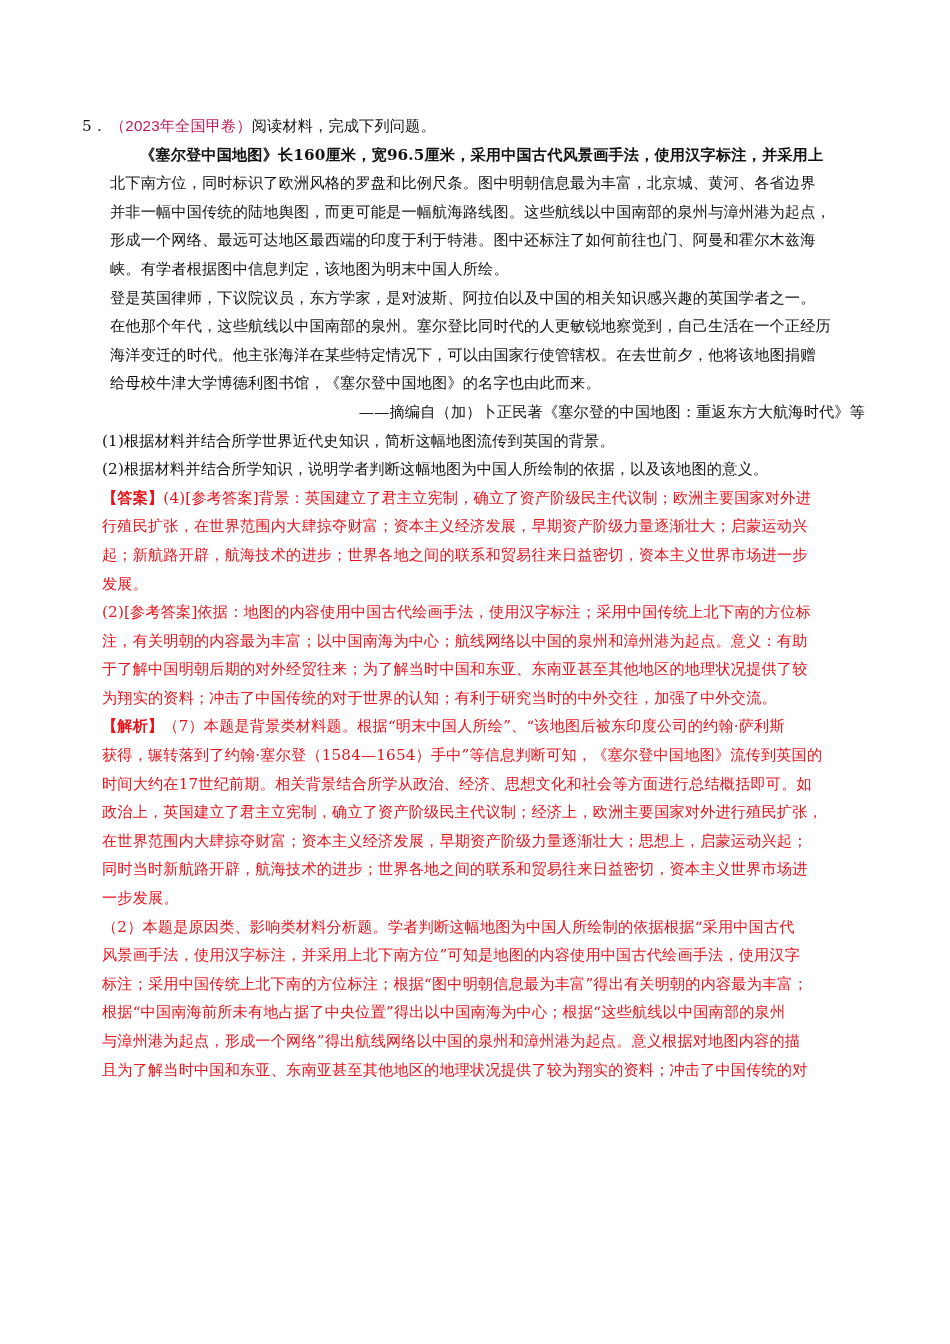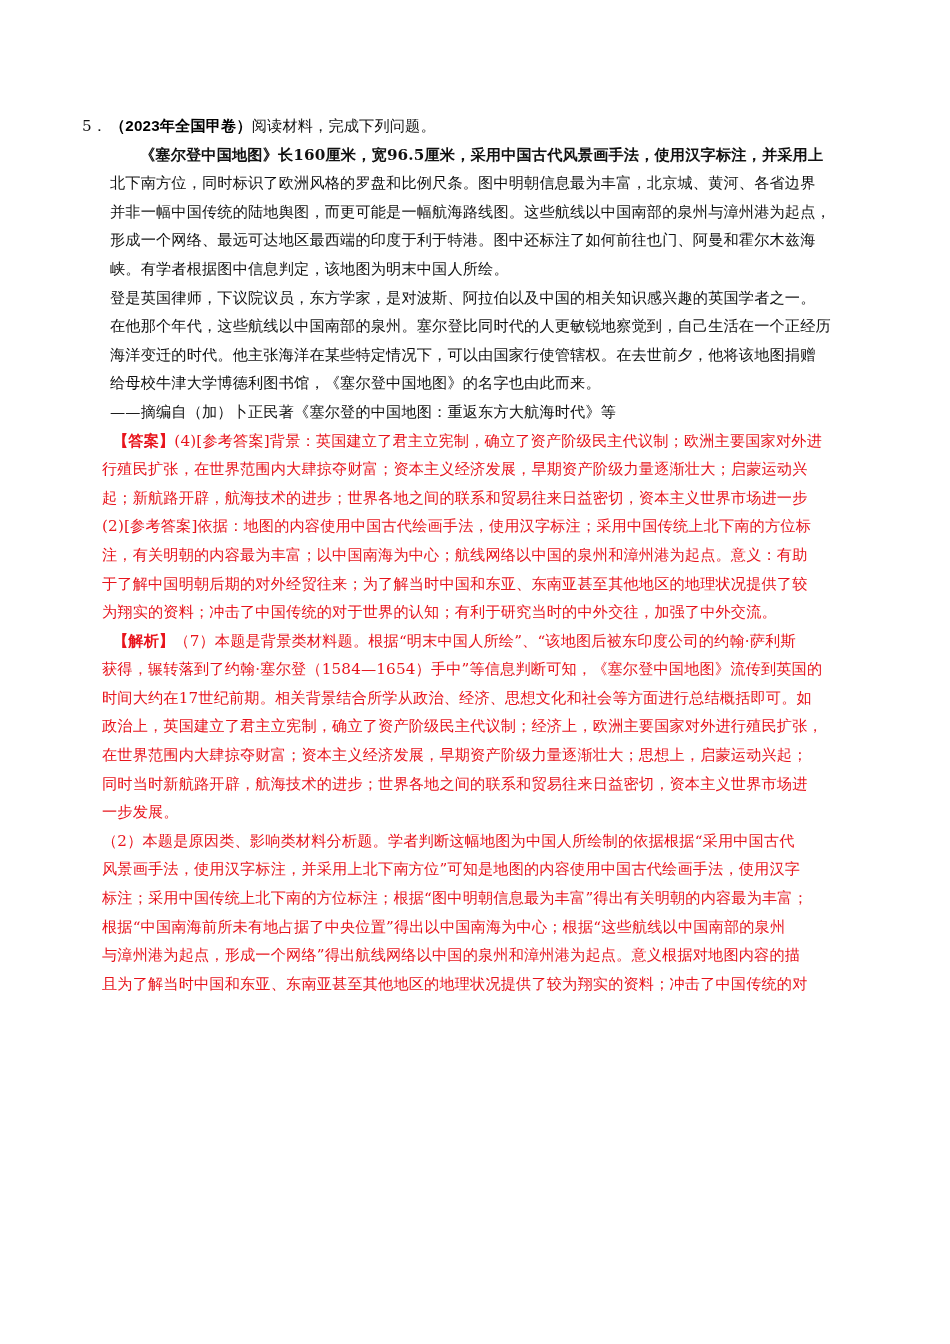--- a/index.html
+++ b/index.html
@@ -3,24 +3,24 @@
 <meta charset="utf-8">
 <style>
   html, body { margin: 0; padding: 0; background: #ffffff; }
   body { width: 950px; height: 1344px; position: relative; overflow: hidden;
          font-family: "DejaVu Serif", "Liberation Serif", serif; }
   .page { position: absolute; left: 110px; top: 112px; width: 755px; }
   .line { position: relative; height: 28.6px; line-height: 28.6px; font-size: 15.2px;
           white-space: nowrap; overflow: visible; letter-spacing: 0.15px; }
   .mat { color: #111111; }
   .red { color: #e8141c; }
-  .blue { color: #000000; font-weight: bold; font-family: "Liberation Sans", "DejaVu Sans", sans-serif; }
-  .bold-red { color: #e8141c; font-weight: bold; margin-left: 11px; }
+  .blue { color: #be185d; font-weight: normal; font-family: "Liberation Sans", "DejaVu Sans", sans-serif; }
+  .bold-red { color: #e8141c; font-weight: bold; }
   .indent { padding-left: 30px; font-weight: bold; }
-  .right { }
+  .right { text-align: right; }
   .qnum { position: absolute; left: -28px; }
 </style>
 </head>
 <body>
 
 <div class="page">
 
   <div class="line mat">
     <span class="qnum">5．</span><span class="blue">（2023年全国甲卷）</span><span>阅读材料，完成下列问题。</span>
   </div>
@@ -35,27 +35,30 @@
 
   <div>
     <div class="line mat">登是英国律师，下议院议员，东方学家，是对波斯、阿拉伯以及中国的相关知识感兴趣的英国学者之一。</div>
     <div class="line mat">在他那个年代，这些航线以中国南部的泉州。塞尔登比同时代的人更敏锐地察觉到，自己生活在一个正经历</div>
     <div class="line mat">海洋变迁的时代。他主张海洋在某些特定情况下，可以由国家行使管辖权。在去世前夕，他将该地图捐赠</div>
     <div class="line mat">给母校牛津大学博德利图书馆，《塞尔登中国地图》的名字也由此而来。</div>
   </div>
 
   <div class="line mat right">——摘编自（加）卜正民著《塞尔登的中国地图：重返东方大航海时代》等</div>
 
+  <div class="line mat" style="margin-left:-8px">(1)根据材料并结合所学世界近代史知识，简析这幅地图流传到英国的背景。</div>
+  <div class="line mat" style="margin-left:-8px">(2)根据材料并结合所学知识，说明学者判断这幅地图为中国人所绘制的依据，以及该地图的意义。</div>
 
   <div style="margin-left:-8px">
     <div class="line red">
       <span class="bold-red">【答案】</span><span>(4)[参考答案]背景：英国建立了君主立宪制，确立了资产阶级民主代议制；欧洲主要国家对外进</span>
     </div>
     <div class="line red">行殖民扩张，在世界范围内大肆掠夺财富；资本主义经济发展，早期资产阶级力量逐渐壮大；启蒙运动兴</div>
     <div class="line red">起；新航路开辟，航海技术的进步；世界各地之间的联系和贸易往来日益密切，资本主义世界市场进一步</div>
+    <div class="line red">发展。</div>
     <div class="line red">(2)[参考答案]依据：地图的内容使用中国古代绘画手法，使用汉字标注；采用中国传统上北下南的方位标</div>
     <div class="line red">注，有关明朝的内容最为丰富；以中国南海为中心；航线网络以中国的泉州和漳州港为起点。意义：有助</div>
     <div class="line red">于了解中国明朝后期的对外经贸往来；为了解当时中国和东亚、东南亚甚至其他地区的地理状况提供了较</div>
     <div class="line red">为翔实的资料；冲击了中国传统的对于世界的认知；有利于研究当时的中外交往，加强了中外交流。</div>
   </div>
 
   <div style="margin-left:-8px">
     <div class="line red">
       <span class="bold-red">【解析】</span><span>（7）本题是背景类材料题。根据“明末中国人所绘”、“该地图后被东印度公司的约翰·萨利斯</span>
     </div>

